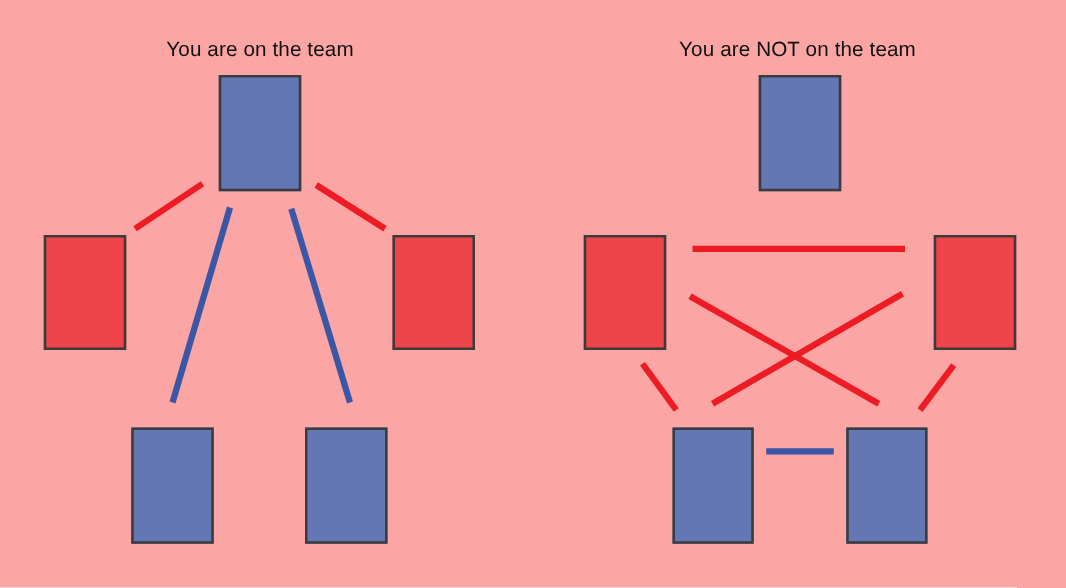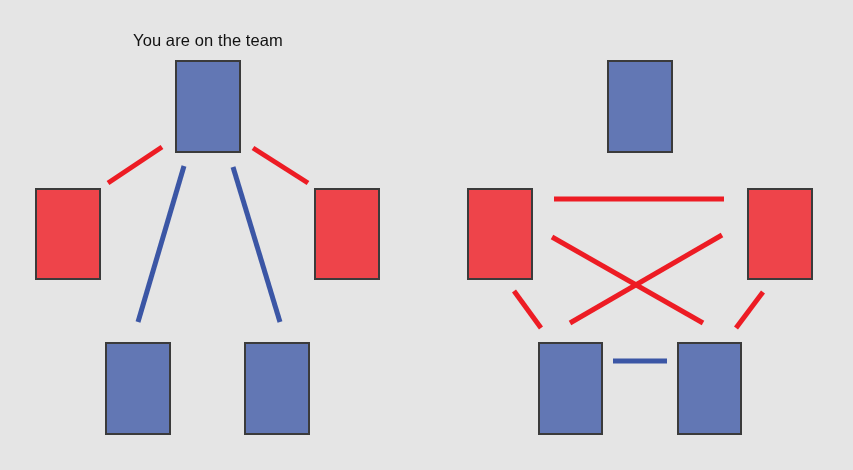--- a/index.html
+++ b/index.html
@@ -5,21 +5,21 @@
   html, body {
     margin: 0;
     padding: 0;
     background: #ffffff;
     font-family: "Liberation Sans", sans-serif;
   }
   .canvas {
     position: relative;
     width: 853px;
     height: 470px;
-    background: #e5e5e5;
+    background: #fca5a5;
     overflow: hidden;
   }
   .edges-svg {
     position: absolute;
     left: 0;
     top: 0;
     width: 853px;
     height: 470px;
   }
   .panel-title {
@@ -47,20 +47,21 @@
       <line x1="184" y1="166" x2="138" y2="322" stroke="#3b56a5" stroke-width="5"></line>
       <line x1="233" y1="167" x2="280" y2="322" stroke="#3b56a5" stroke-width="5"></line>
       <line x1="554" y1="199" x2="724" y2="199" stroke="#ed1c24" stroke-width="5"></line>
       <line x1="552" y1="237" x2="703" y2="323" stroke="#ed1c24" stroke-width="5"></line>
       <line x1="722" y1="235" x2="570" y2="323" stroke="#ed1c24" stroke-width="5"></line>
       <line x1="514" y1="291" x2="541" y2="328" stroke="#ed1c24" stroke-width="5"></line>
       <line x1="763" y1="292" x2="736" y2="328" stroke="#ed1c24" stroke-width="5"></line>
       <line x1="613" y1="361" x2="667" y2="361" stroke="#3b56a5" stroke-width="5"></line>
     </svg>
   <div class="panel-title" id="title-left" style="left: 208px; top: 31px; color: rgb(17, 17, 17);">You are on the team</div>
+  <div class="panel-title" id="title-right" style="left: 638px; top: 31px; color: rgb(17, 17, 17);">You are NOT on the team</div>
   <div id="nodes-layer">
       <div class="node-card" style="left: 175px; top: 60px; width: 66px; height: 93px; background: rgb(98, 119, 180); border-color: rgb(59, 59, 59);"></div>
       <div class="node-card" style="left: 35px; top: 188px; width: 66px; height: 92px; background: rgb(238, 68, 74); border-color: rgb(59, 59, 59);"></div>
       <div class="node-card" style="left: 314px; top: 188px; width: 66px; height: 92px; background: rgb(238, 68, 74); border-color: rgb(59, 59, 59);"></div>
       <div class="node-card" style="left: 105px; top: 342px; width: 66px; height: 93px; background: rgb(98, 119, 180); border-color: rgb(59, 59, 59);"></div>
       <div class="node-card" style="left: 244px; top: 342px; width: 66px; height: 93px; background: rgb(98, 119, 180); border-color: rgb(59, 59, 59);"></div>
       <div class="node-card" style="left: 607px; top: 60px; width: 66px; height: 93px; background: rgb(98, 119, 180); border-color: rgb(59, 59, 59);"></div>
       <div class="node-card" style="left: 467px; top: 188px; width: 66px; height: 92px; background: rgb(238, 68, 74); border-color: rgb(59, 59, 59);"></div>
       <div class="node-card" style="left: 747px; top: 188px; width: 66px; height: 92px; background: rgb(238, 68, 74); border-color: rgb(59, 59, 59);"></div>
       <div class="node-card" style="left: 538px; top: 342px; width: 65px; height: 93px; background: rgb(98, 119, 180); border-color: rgb(59, 59, 59);"></div>

